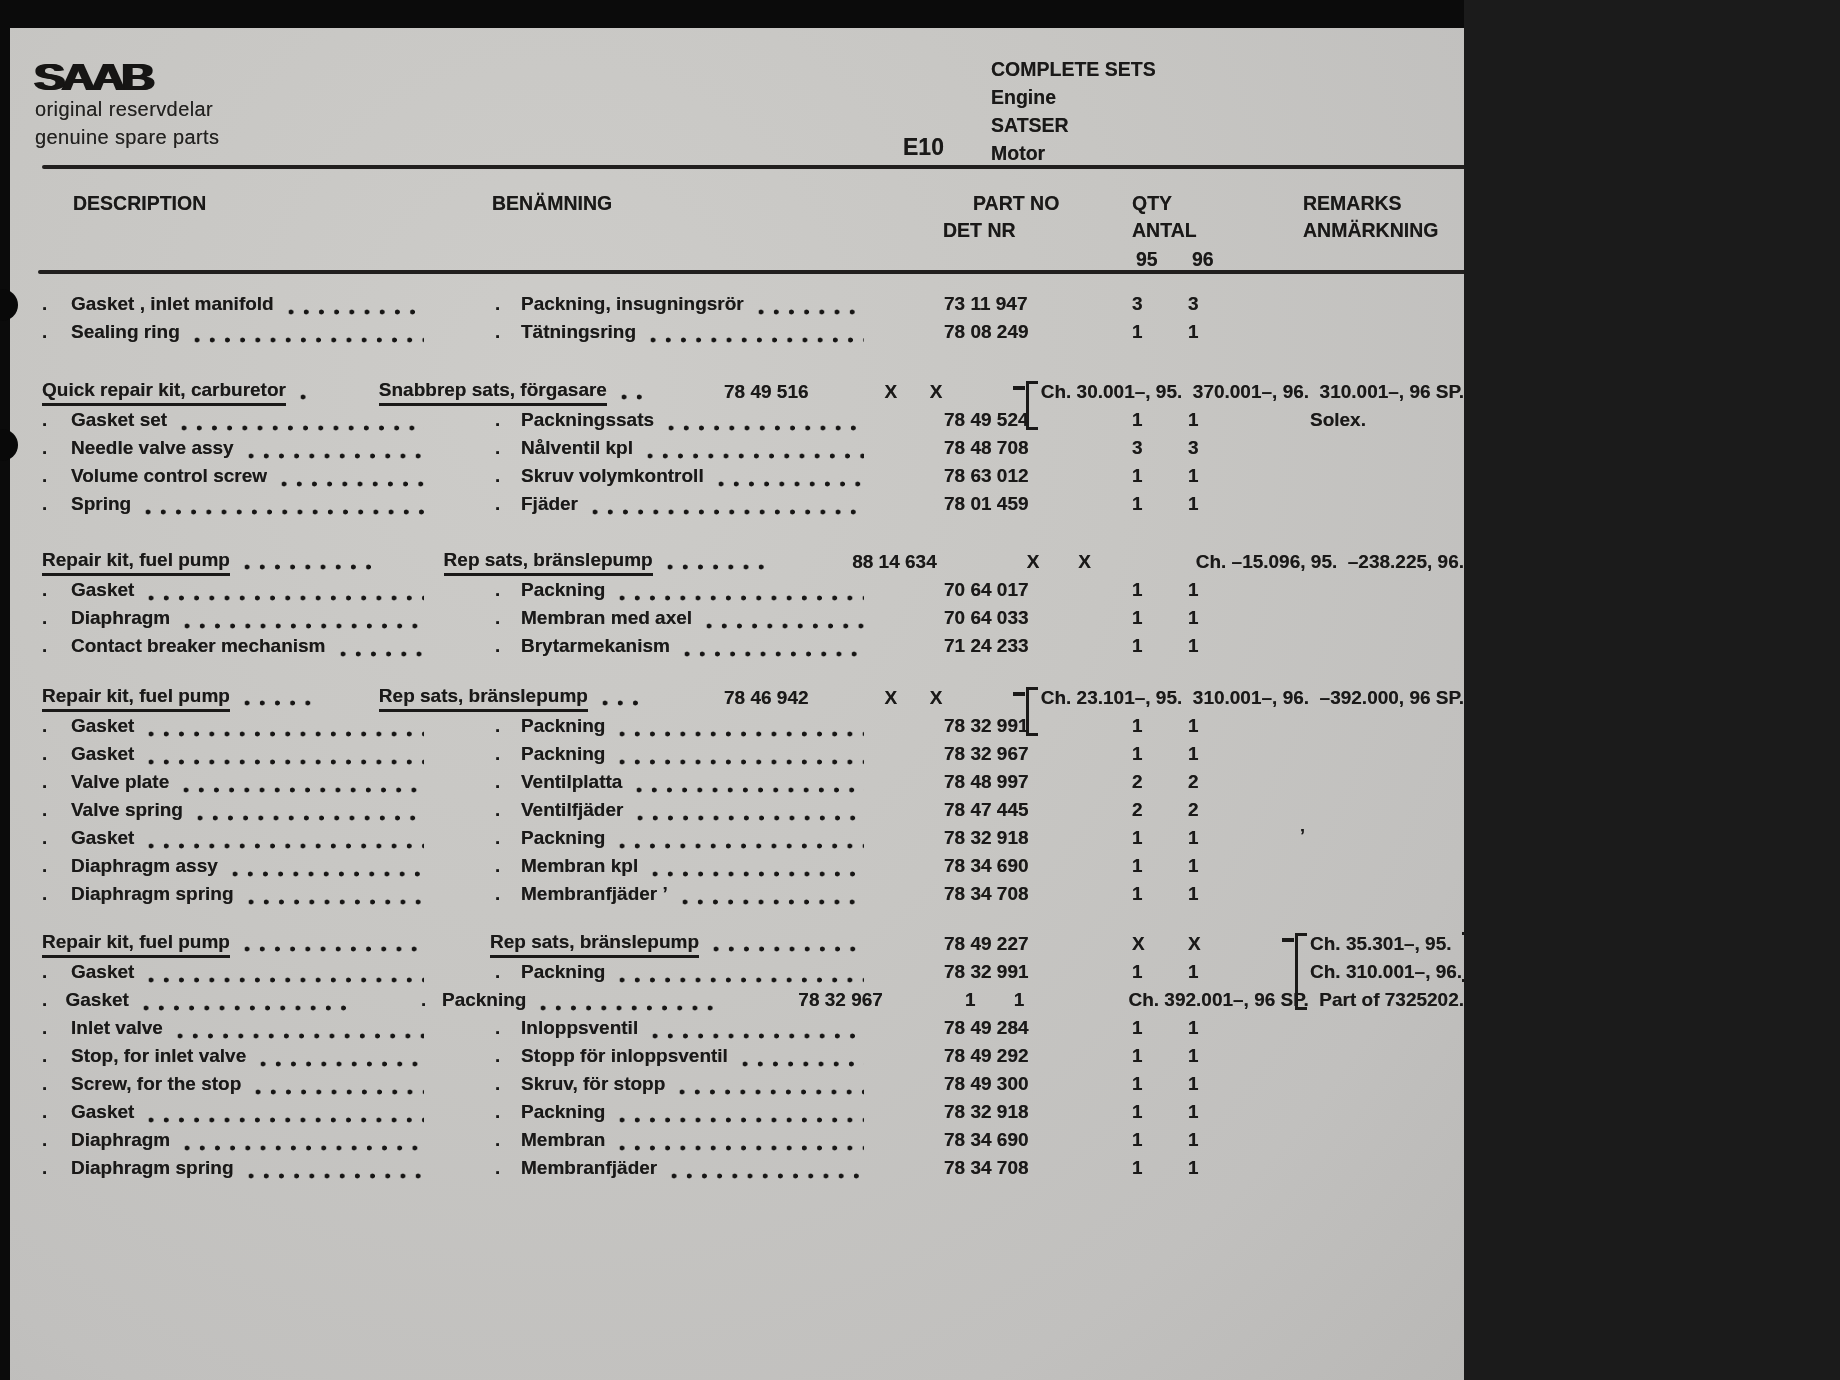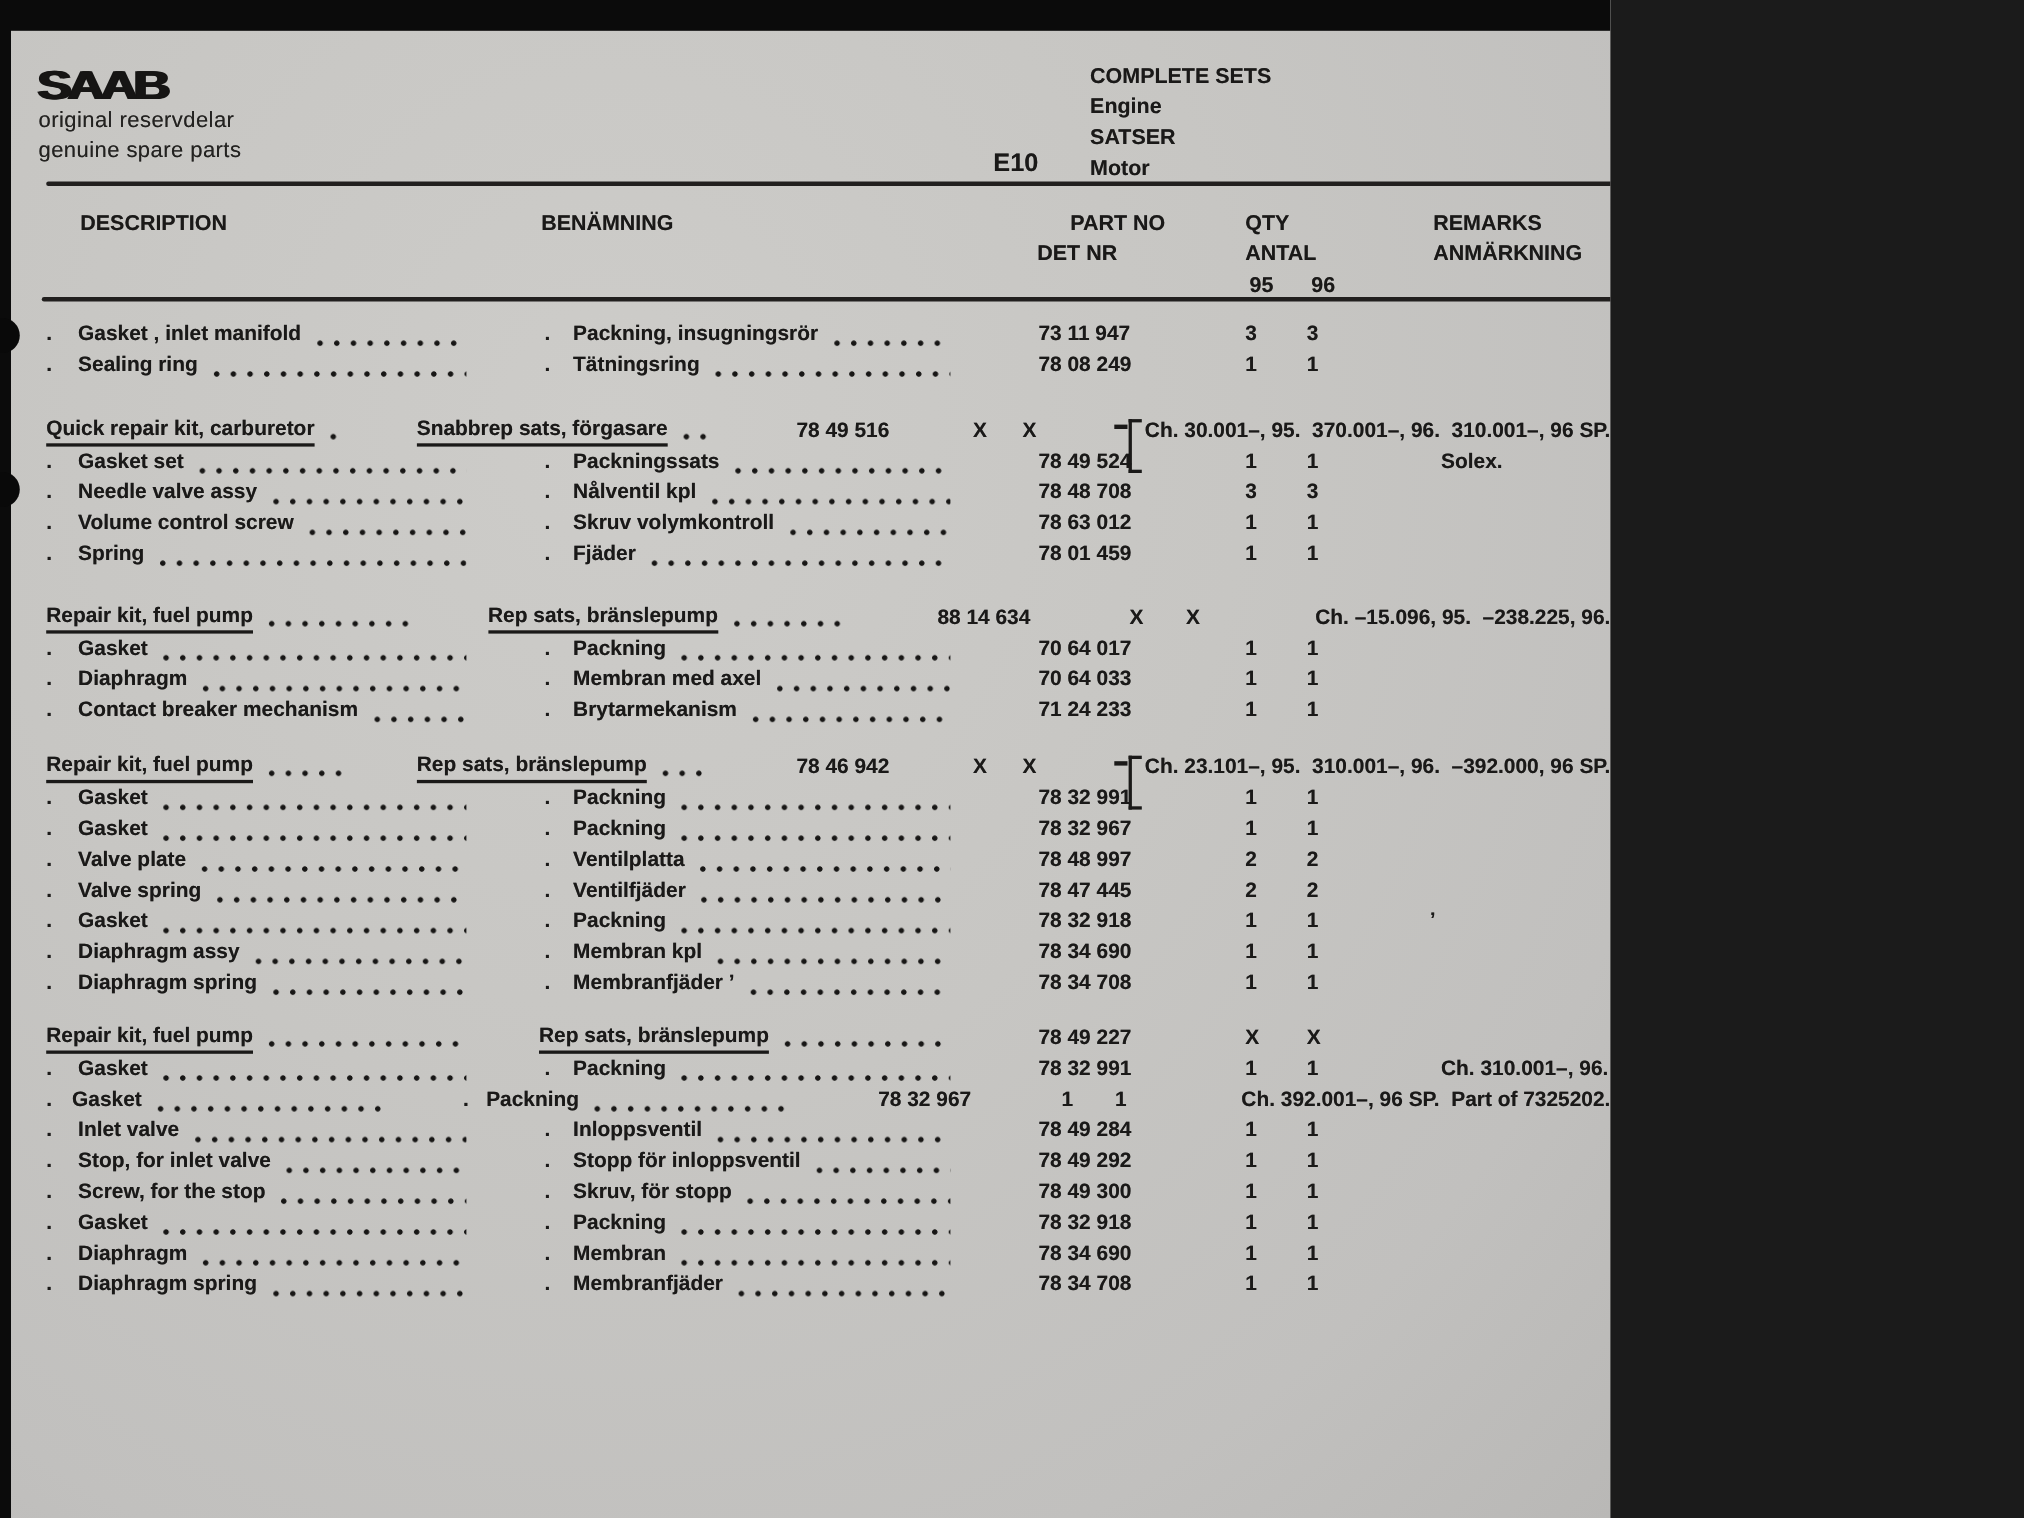--- a/index.html
+++ b/index.html
@@ -428,20 +428,21 @@
           <span class="leader"></span>
         </span>
 
     <span class="c-ben">
           <span class="label ben-label">Rep sats, bränslepump</span>
           <span class="leader"></span>
         </span>
     <span class="c-part">78 49 227</span>
     <span class="c-q95">X</span>
     <span class="c-q96">X</span>
+    <span class="c-remark"><span class="remark-text">Ch. 35.301–, 95.</span><span class="bracket-left b3"></span><span class="bracket-dash"></span><span class="bracket-right"></span><span class="bracket-dash-right"></span><span class="remark-extra">Alternative to 7310584.</span></span>
   </div>
       <div class="row item">
     <span class="c-dot">.</span>
     <span class="c-desc">
           <span class="label desc-label">Gasket</span>
           <span class="leader"></span>
         </span>
     <span class="c-bdot">.</span>
     <span class="c-ben">
           <span class="label ben-label">Packning</span>

